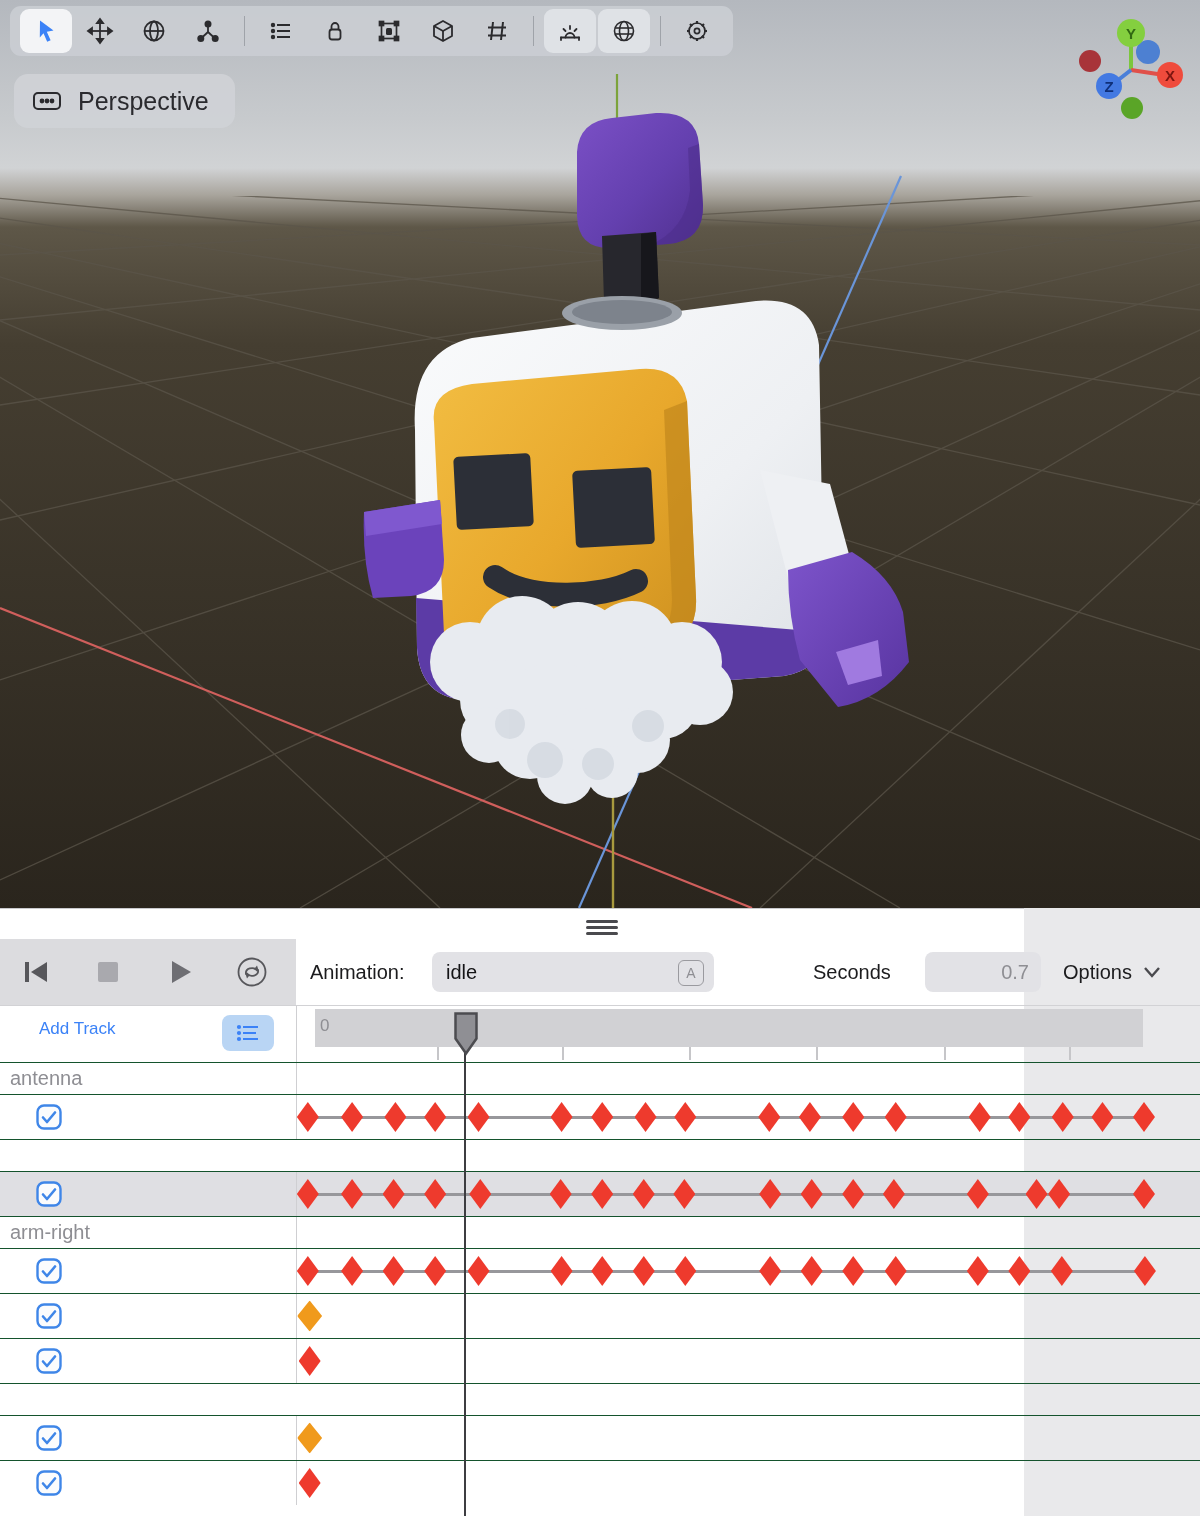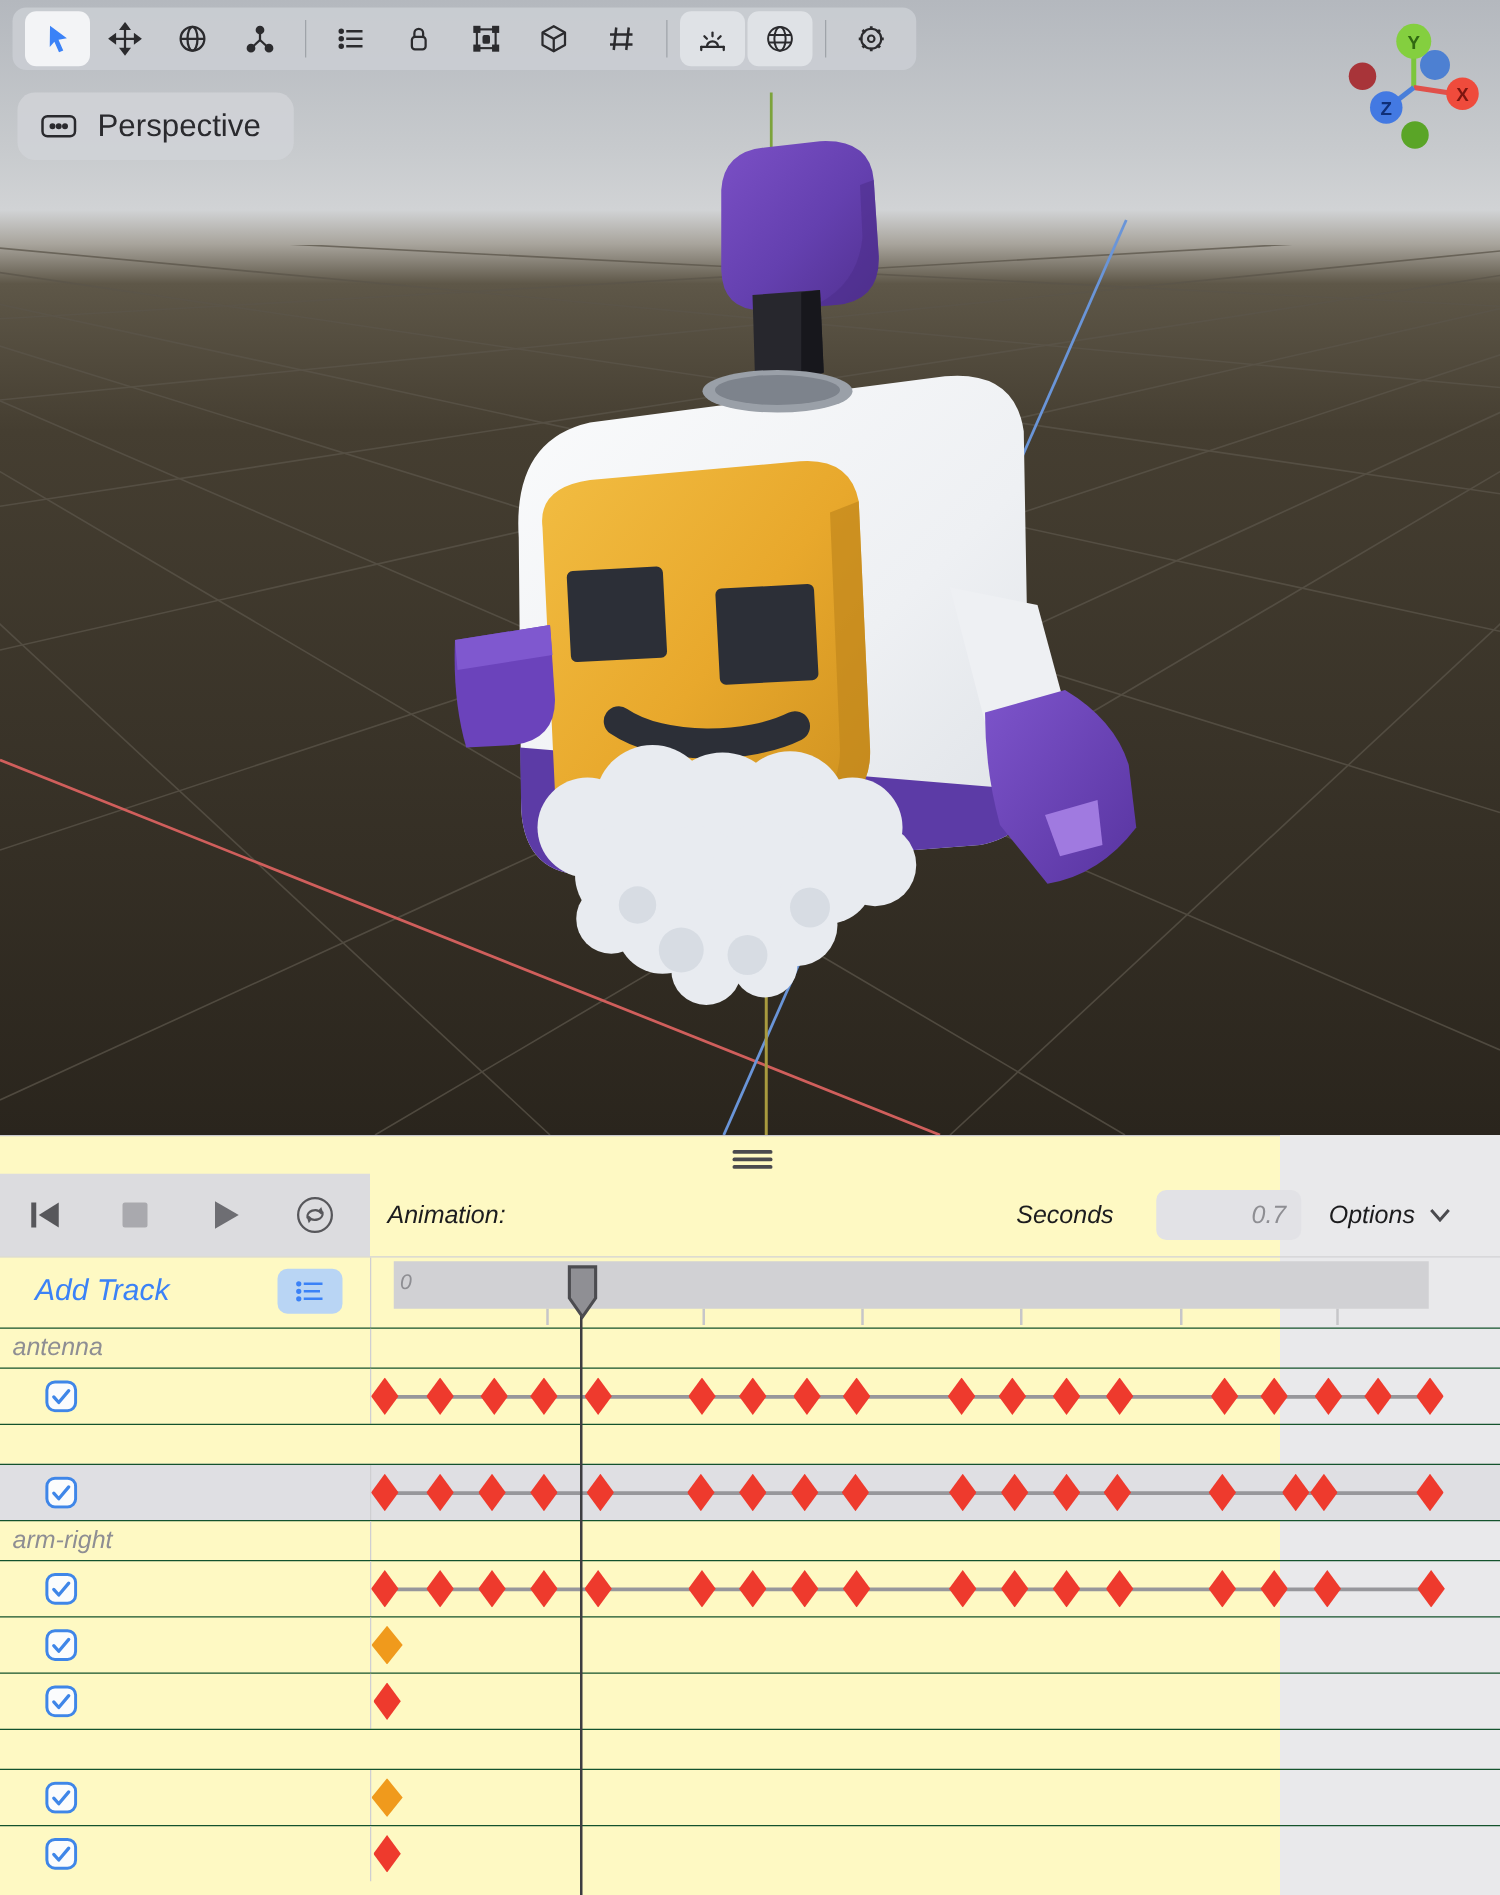--- a/index.html
+++ b/index.html
@@ -17,21 +17,21 @@
   .tool.lit{background:#dfe2e6;}
   .tdiv{width:1px;height:30px;background:#9fa3a9;margin:0 8px;}
 
   .persp{position:absolute;left:14px;top:74px;height:54px;display:flex;align-items:center;gap:16px;
     background:rgba(208,210,214,.95);border-radius:14px;padding:0 26px 0 18px;}
   .persp span{font-size:25px;color:#2a2a2e;}
 
   #gizmo{position:absolute;left:1078px;top:12px;}
 
   
-  #panel{position:absolute;left:0;top:908px;width:1024px;height:608px;background:#fef9c3;border-top:1px solid #c9c9cd;font-style:italic;}
+  #panel{position:absolute;left:0;top:908px;width:1024px;height:608px;background:#ffffff;border-top:1px solid #c9c9cd;}
   .handle{position:absolute;left:586px;top:8px;width:32px;height:18px;cursor:grab;}
   .handle i{display:block;height:3px;background:#4a4a4e;border-radius:2px;margin:3px 0;}
 
   .controls{position:absolute;left:0;top:30px;width:1200px;height:66px;border-bottom:1px solid #d2d2d5;}
   .ctl-strip{position:absolute;left:0;top:0;width:296px;height:66px;background:#dcdcdf;display:flex;align-items:center;}
   .pbtn{width:72px;height:48px;display:flex;align-items:center;justify-content:center;}
   .ctl-label{position:absolute;top:0;height:66px;display:flex;align-items:center;font-size:20px;color:#1c1c1e;}
   .field{position:absolute;top:13px;height:40px;background:#e2e2e6;border-radius:8px;display:flex;align-items:center;font-size:20px;}
   .anim-field{left:432px;width:268px;padding-left:14px;color:#141416;}
   .abadge{position:absolute;right:10px;top:8px;width:24px;height:24px;border:1.6px solid #9a9a9f;border-radius:6px;
@@ -39,21 +39,21 @@
   .sec-field{left:925px;width:104px;justify-content:flex-end;padding-right:12px;color:#8e8e93;}
   .opts{left:1063px;}
   .chev{margin-left:10px;}
 
   
   #tracksArea{position:absolute;left:0;top:97px;width:1200px;bottom:0;}
   .row{position:relative;width:1200px;display:flex;border-top:1px solid #14532d;}
   .row .cl{width:296px;border-right:1px solid #cfcfd2;position:relative;}
   .row .cr{flex:1;position:relative;}
   .hdr-row{height:56px;border-top:none;}
-  .addtrack{position:absolute;left:28px;top:13px;font-size:24px;color:#3b82f7;cursor:pointer;}
+  .addtrack{position:absolute;left:39px;top:13px;font-size:17px;color:#3b82f7;cursor:pointer;}
   .listbtn{position:absolute;left:222px;top:9px;width:52px;height:36px;background:#b9d5f4;border-radius:8px;
     display:flex;align-items:center;justify-content:center;}
   .ruler{position:absolute;left:18px;top:3px;width:828px;height:38px;background:#d1d1d4;}
   .ruler .zero{position:absolute;left:5px;top:7px;font-size:17px;color:#8e8e93;}
   .tick{position:absolute;top:41px;width:2px;height:13px;background:#c6c6c9;}
 
   .label-row{height:31px;}
   .tlabel{position:absolute;left:10px;top:4px;font-size:20px;color:#8e8e93;}
   .kf-row{height:44px;}
   .kf-row.selected{background:#dfdfe3;}
@@ -362,20 +362,24 @@
           <svg width="32" height="32" viewBox="0 0 32 32" fill="none" stroke="#57575b" stroke-width="1.8">
             <circle cx="16" cy="16" r="13.5"></circle>
             <path d="M10,18 a6,5 0 0 1 11,-3.5" stroke-linecap="round"></path>
               <path d="M22,14 a6,5 0 0 1 -11,3.5" stroke-linecap="round"></path>
             <path d="M21,9.5 L22.5,14.2 L18,13.2 Z" fill="#57575b" stroke="none"></path>
               <path d="M11,22.5 L9.5,17.8 L14,18.8 Z" fill="#57575b" stroke="none"></path>
           </svg>
         </div>
       </div>
       <span class="ctl-label" style="left:310px">Animation:</span>
+      <div class="field anim-field">
+        <span>idle</span>
+        <span class="abadge">A</span>
+      </div>
       <span class="ctl-label" style="left:813px">Seconds</span>
       <div class="field sec-field">
         <span>0.7</span>
       </div>
       <span class="ctl-label opts" style="left:1063px">
         <span>Options</span>
         <svg class="chev" width="20" height="14" viewBox="0 0 20 14" fill="none" stroke="#4a4a4e" stroke-width="2.4">
           <path d="M3,3 L10,11 L17,3"></path>
         </svg>
       </span>

